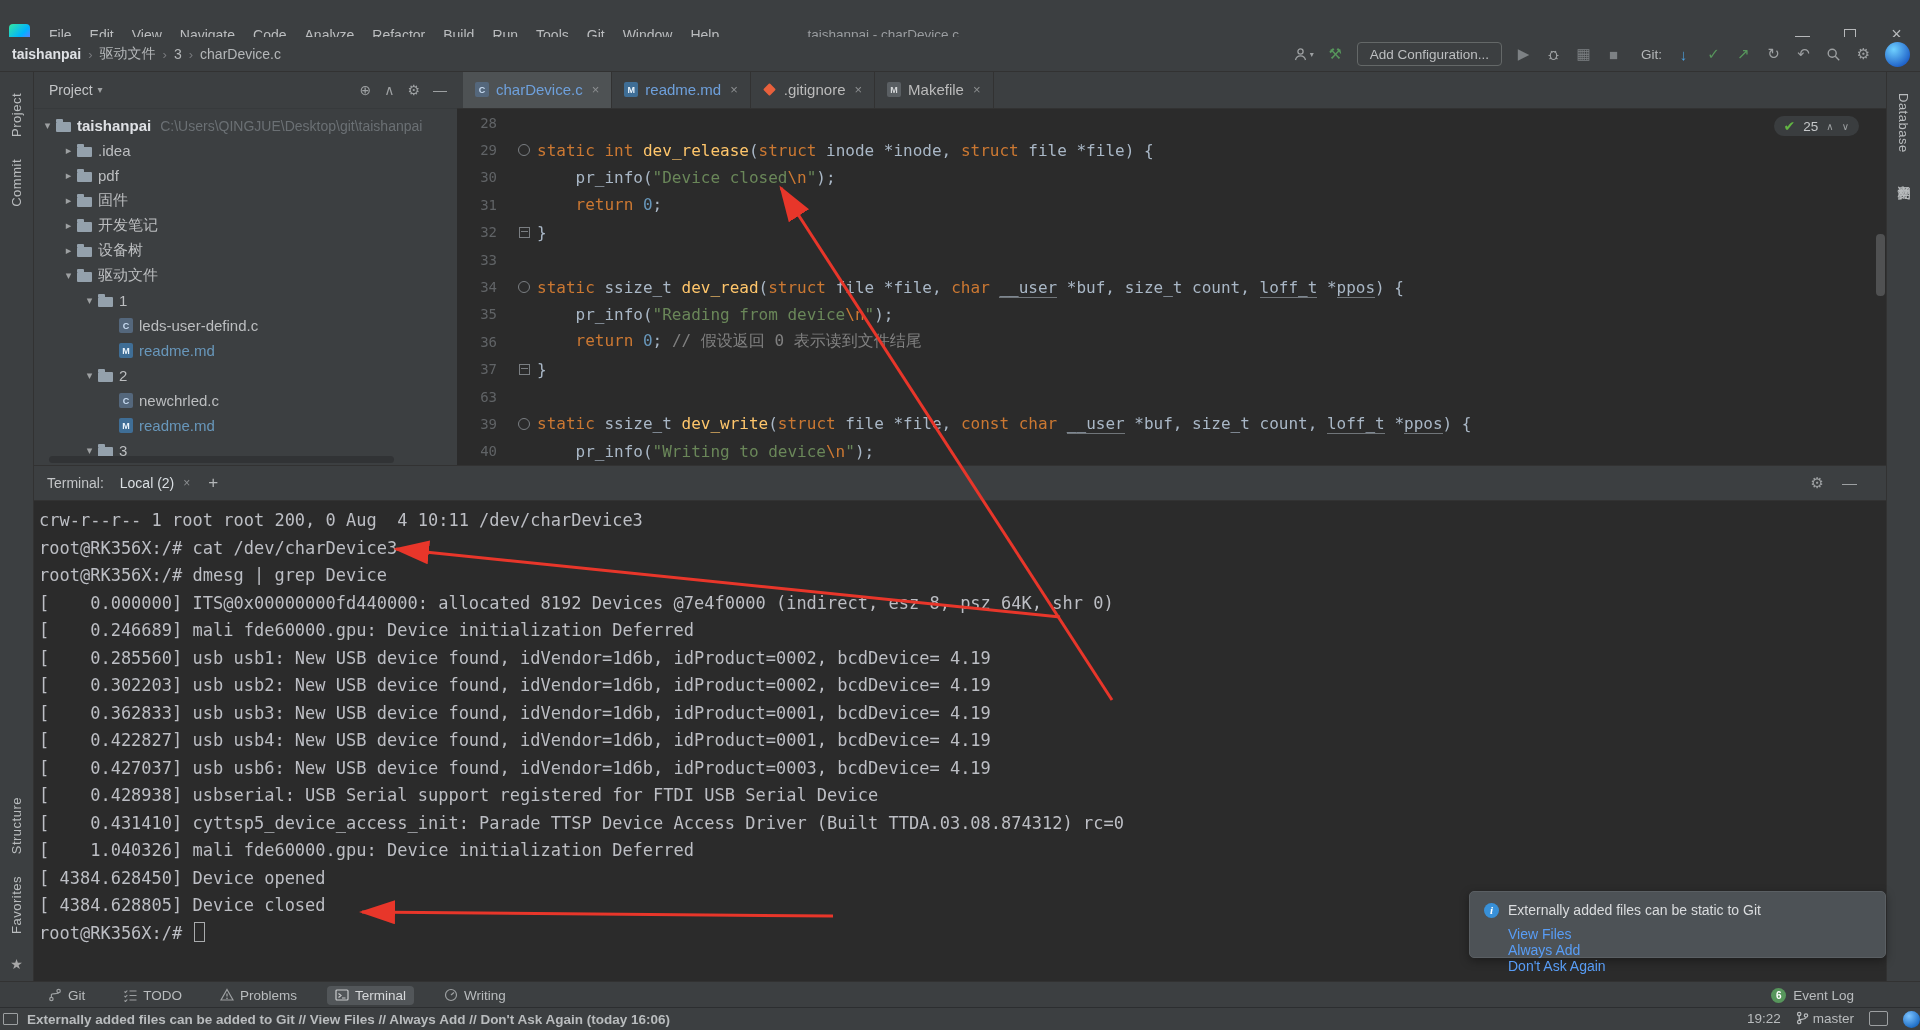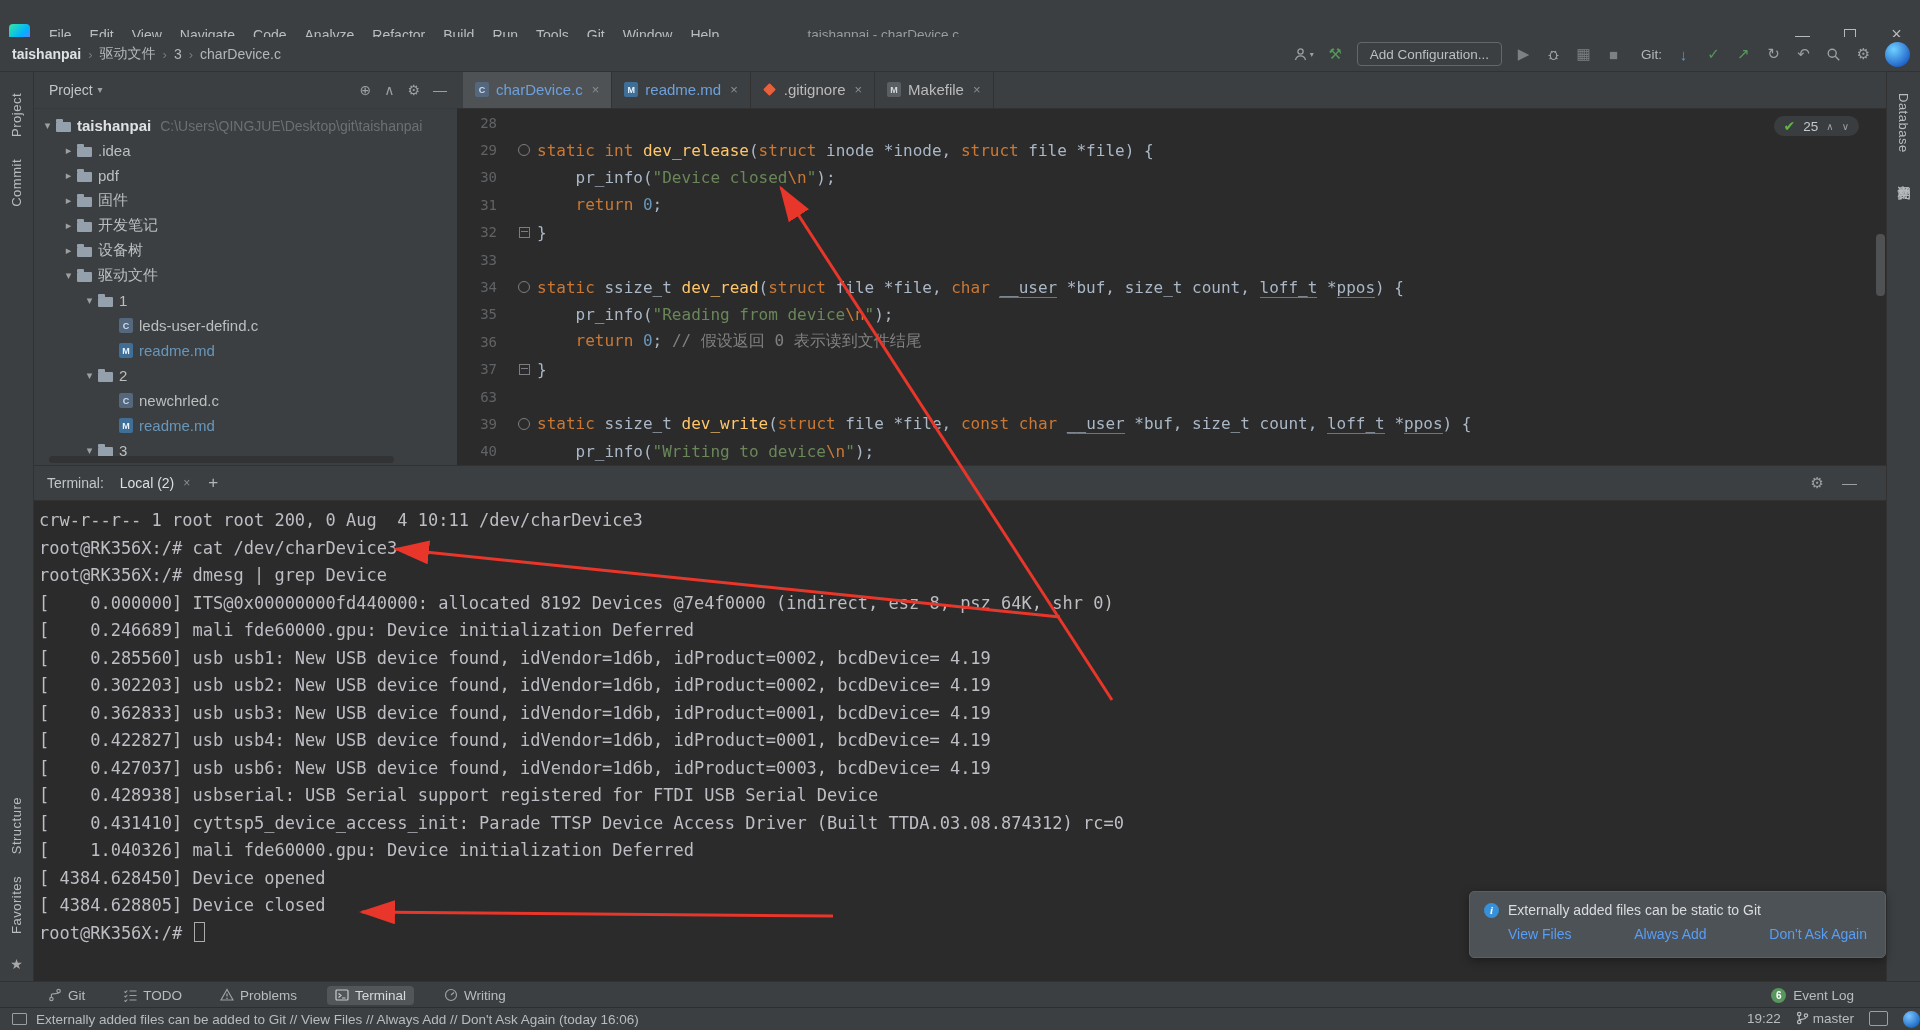--- a/index.html
+++ b/index.html
@@ -102,33 +102,33 @@
   .term-tab .tab-close{font-size:12px;}
   .term-plus{color:#b4b7b9;font-size:17px;margin-left:2px;}
   .term-hicons{margin-left:auto;display:flex;gap:18px;color:#9da0a2;font-size:15px;}
   .term-body{padding:6px 0 0 6px;font-family:"DejaVu Sans Mono",monospace;font-size:17px;line-height:27.5px;color:#bcbec4;}
   .term-line{white-space:pre;height:27.5px;}
   .term-cursor{display:inline-block;width:9px;height:18px;border:1px solid #a9abad;vertical-align:-3px;margin-left:1px;}
   
   .notification{position:absolute;left:1469px;top:891px;width:417px;height:67px;background:#4d5256;border:1px solid #5a5f63;border-radius:5px;box-shadow:0 3px 10px rgba(0,0,0,.35);z-index:6;box-sizing:border-box;padding:10px 14px 0 14px;}
   .notif-row1{display:flex;align-items:center;gap:9px;font-size:14px;color:#dadcde;white-space:nowrap;}
   .info-icon{width:15px;height:15px;border-radius:50%;background:#3890d8;color:#fff;font:bold italic 11px "Liberation Serif",serif;display:inline-flex;align-items:center;justify-content:center;flex:none;}
-  .notif-actions{display:flex;justify-content:space-between;padding:8px 4px 0 24px;font-size:14px;}
+  .notif-actions{display:flex;justify-content:space-between;padding:8px 4px 0 24px;font-size:14px;flex-direction:column;}
   .notif-link{color:#589df6;cursor:default;white-space:nowrap;}
   
   .twbar{position:absolute;left:0;bottom:22px;width:1920px;height:26px;background:#3c3f41;border-top:1px solid #323232;display:flex;align-items:center;z-index:5;font-size:13.5px;}
   .tw-left{display:flex;align-items:center;gap:22px;padding-left:40px;}
   .tw-btn{display:flex;align-items:center;gap:6px;color:#b9bcbe;padding:2px 8px;border-radius:4px;cursor:default;}
   .tw-btn.active{background:#525659;color:#d6d8da;}
   .tw-btn svg{display:block;}
   .tw-right{margin-left:auto;display:flex;align-items:center;gap:7px;padding-right:66px;color:#b9bcbe;}
   .ev-badge{width:15px;height:15px;border-radius:50%;background:#57965c;color:#fff;font:bold 10px "Liberation Sans",sans-serif;display:inline-flex;align-items:center;justify-content:center;}
   
   .statusbar{position:absolute;left:0;bottom:0;width:1920px;height:22px;background:#3c3f41;border-top:1px solid #2c2e30;display:flex;align-items:center;z-index:5;font-size:13.5px;color:#b9bcbe;}
-  .sb-left{display:flex;align-items:center;gap:9px;padding-left:12px;white-space:nowrap;}
+  .sb-left{display:flex;align-items:center;gap:9px;padding-left:3px;white-space:nowrap;font-weight:bold;}
   .sb-twicon{width:13px;height:10px;border:1px solid #9da0a2;display:inline-block;border-radius:1px;}
   .sb-right{margin-left:auto;display:flex;align-items:flex-start;gap:15px;padding-right:0;}
   .sb-branch{display:flex;align-items:center;gap:4px;}
   .kbd-icon{width:17px;height:13px;border:1px solid #9da0a2;border-radius:2px;display:inline-block;}
   .blue-dot{width:17px;height:17px;border-radius:50%;background:radial-gradient(circle at 35% 30%,#7cc4ff,#1565c0 80%);display:inline-block;}
   
   .annotations{position:absolute;left:0;top:0;z-index:9;pointer-events:none;}
 </style>
 </head>
 <body>

